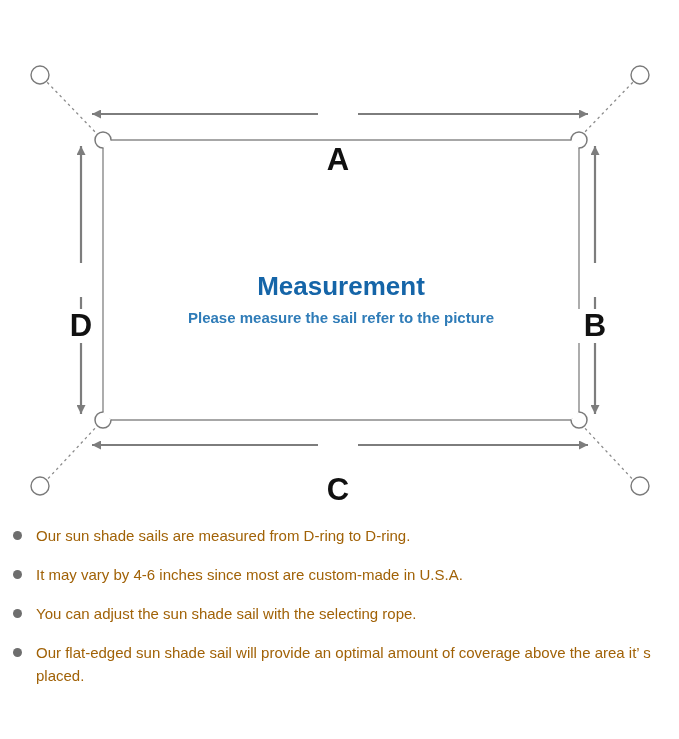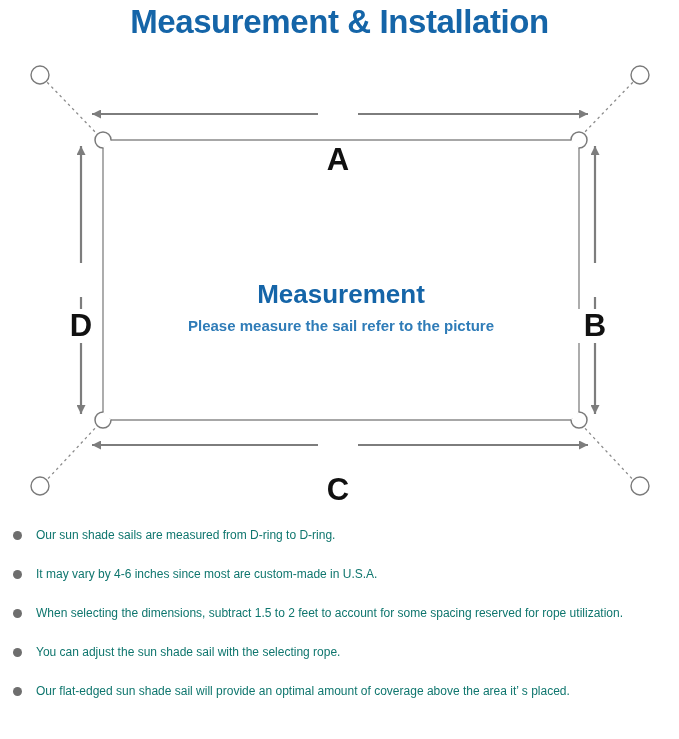--- a/index.html
+++ b/index.html
@@ -45,21 +45,21 @@
     line-height:34px;
   }
   #dim-a{left:318px;top:97px;width:40px;height:34px;}
   #dim-c{left:318px;top:427px;width:40px;height:34px;}
   #dim-d{left:64px;top:263px;width:34px;height:34px;}
   #dim-b{left:578px;top:263px;width:34px;height:34px;}
 
   
   .inner-text{
     position:absolute;
-    left:103px;top:232px;
+    left:103px;top:224px;
     width:476px;
     text-align:center;
   }
   .inner-title{
     font-size:26px;
     font-weight:bold;
     color:#1565a8;
     line-height:32px;
     font-family:"Liberation Sans", sans-serif;
   }
@@ -76,39 +76,38 @@
   .notes{
     position:absolute;
     left:0;top:524px;
     width:679px;
   }
   .note{
     position:relative;
     padding-left:36px;
     padding-right:6px;
     margin-bottom:16px;
-    font-size:12px;
+    font-size:15px;
     line-height:23px;
-    color:#0f766e;
+    color:#a16207;
     font-family:"Liberation Sans", sans-serif;
   }
   .note .dot{
     position:absolute;
     left:13px;top:7px;
     width:9px;height:9px;
     border-radius:50%;
     background:#6e6e6e;
   }
 </style>
 </head>
 <body>
 
 <div id="page">
 
-  <div class="title">Measurement &amp; Installation</div>
 
   <div class="diagram">
     <svg width="679" height="470" viewBox="0 0 679 470" xmlns="http://www.w3.org/2000/svg">
       <defs>
         <marker id="ah-l" markerWidth="10" markerHeight="9" refX="9" refY="4.5" orient="auto-start-reverse" markerUnits="userSpaceOnUse">
           <path d="M9,0 L9,9 L0,4.5 z" fill="#7d7d7d"></path>
         </marker>
         <marker id="ah-r" markerWidth="10" markerHeight="9" refX="9" refY="4.5" orient="auto" markerUnits="userSpaceOnUse">
           <path d="M0,0 L0,9 L9,4.5 z" fill="#7d7d7d"></path>
         </marker>
@@ -173,24 +172,20 @@
     <div class="note">
       <span class="dot"></span>
       <span>Our sun shade sails are measured from D-ring to D-ring.</span>
     </div>
     <div class="note">
       <span class="dot"></span>
       <span>It may vary by 4-6 inches since most are custom-made in U.S.A.</span>
     </div>
     <div class="note">
       <span class="dot"></span>
-      <span>When selecting the dimensions, subtract 1.5 to 2 feet to account for some spacing reserved for rope utilization.</span>
-    </div>
-    <div class="note">
-      <span class="dot"></span>
       <span>You can adjust the sun shade sail with the selecting rope.</span>
     </div>
     <div class="note">
       <span class="dot"></span>
       <span>Our flat-edged sun shade sail will provide an optimal amount of coverage above the area it’ s placed.</span>
     </div>
   </div>
 
 </div>
 

